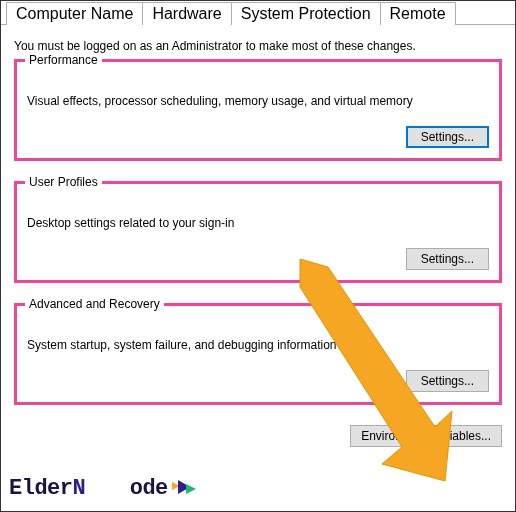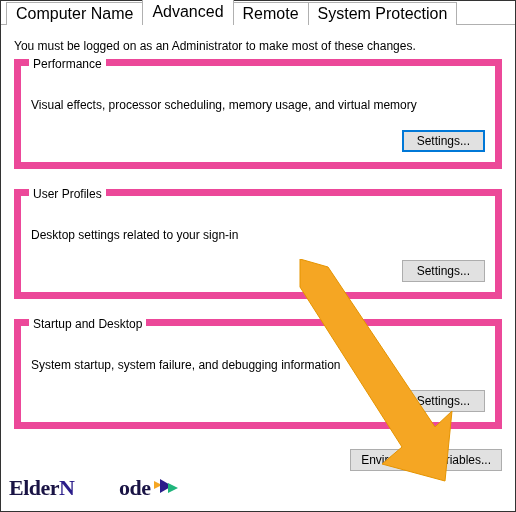--- a/index.html
+++ b/index.html
@@ -45,21 +45,21 @@
       top: 1px;
       z-index: 2;
     }
     .content {
       padding: 14px 13px 0 13px;
     }
     .info-text {
       margin-bottom: 6px;
     }
     .groupbox {
-      border: 7px solid #ec4899;
+      border: 3px solid #ec4899;
       position: relative;
       padding: 12px 10px 10px 10px;
       margin-bottom: 20px;
     }
     .groupbox legend {
       position: absolute;
       top: -9px;
       left: 8px;
       background: #fff;
       padding: 0 4px;
@@ -102,21 +102,21 @@
       font-family: inherit;
       font-size: 12px;
       cursor: pointer;
     }
     .logo {
       position: absolute;
       left: 8px;
       bottom: 10px;
       display: flex;
       align-items: center;
-      font-family: Liberation Serif, serif;
+      font-family: Liberation Mono, monospace;
       font-size: 22px;
       font-weight: bold;
     }
     .logo .e-lder { color: #1a1445; letter-spacing: -0.5px; }
     .logo .n { color: #2b1d8a; }
     .logo .ode { color: #1a1445; letter-spacing: -0.5px; margin-left: 44px; }
     .logo-icon {
       display: inline-flex;
       margin-left: 2px;
     }
@@ -126,23 +126,23 @@
       left: 289px;
       pointer-events: none;
     }
   </style>
 </head>
 <body>
 <div class="outer-border">
 
   <div class="tabs">
     <div class="tab">Computer Name</div>
-    <div class="tab active">Advanced</div>
+    <div class="tab">Hardware</div>
+    <div class="tab">System Protection</div>
     <div class="tab">Remote</div>
-    <div class="tab">System Protection</div>
   </div>
 
   <div class="content">
     <div class="info-text">You must be logged on as an Administrator to make most of these changes.</div>
 
     <div class="groupbox">
       <legend>Performance</legend>
       <div class="group-desc">Visual effects, processor scheduling, memory usage, and virtual memory</div>
       <div class="btn-row">
         <button class="win-button highlighted">Settings...</button>
@@ -151,21 +151,21 @@
 
     <div class="groupbox">
       <legend>User Profiles</legend>
       <div class="group-desc">Desktop settings related to your sign-in</div>
       <div class="btn-row">
         <button class="win-button">Settings...</button>
       </div>
     </div>
 
     <div class="groupbox">
-      <legend>Startup and Desktop</legend>
+      <legend>Advanced and Recovery</legend>
       <div class="group-desc">System startup, system failure, and debugging information</div>
       <div class="btn-row">
         <button class="win-button">Settings...</button>
       </div>
     </div>
   </div>
 
   <div class="env-row">
     <button class="env-button">Environment Variables...</button>
   </div>

